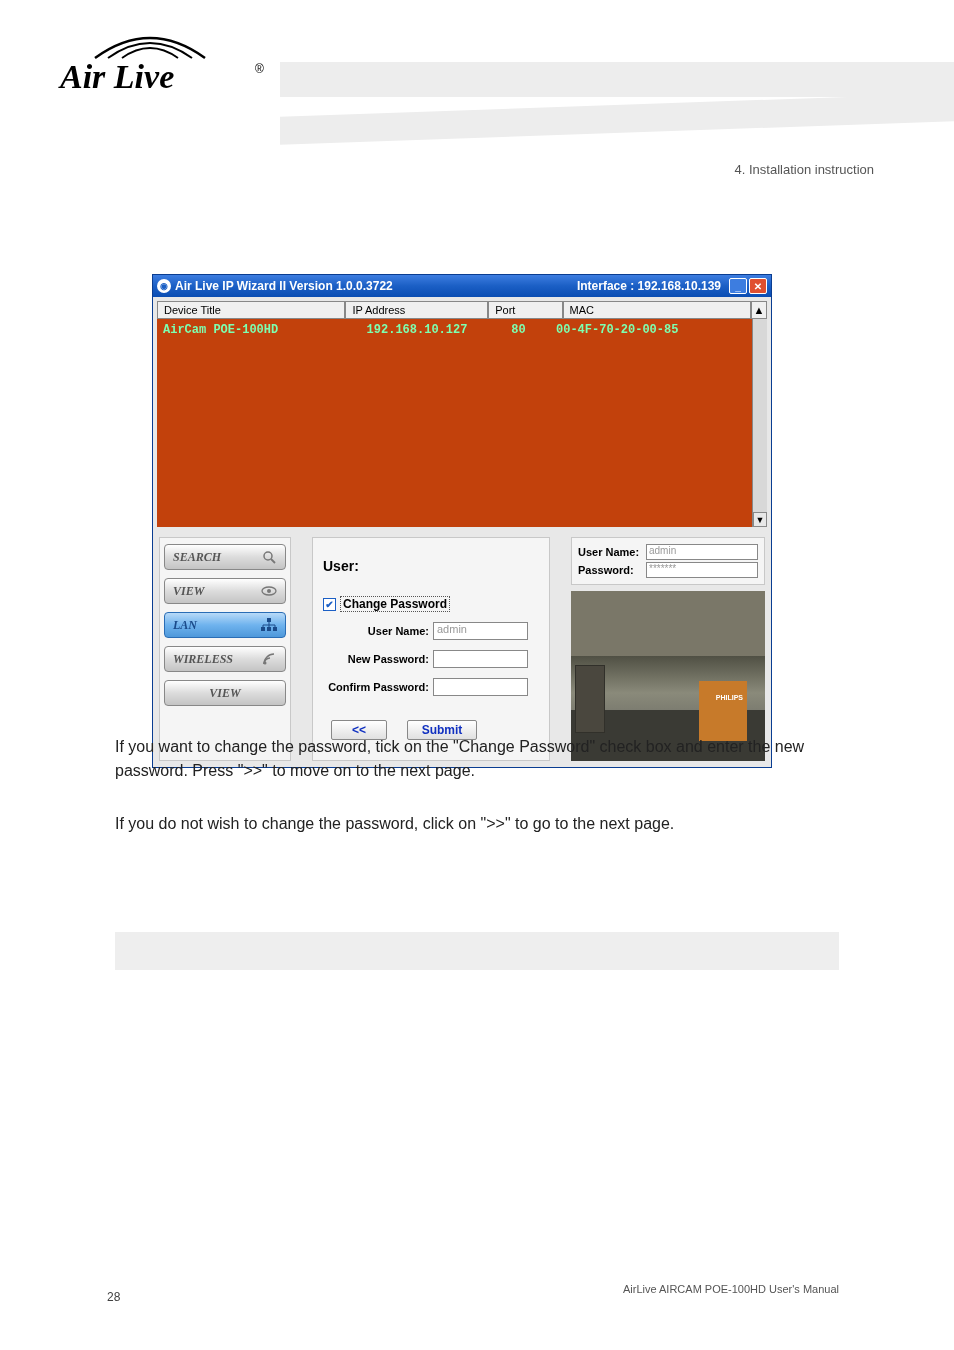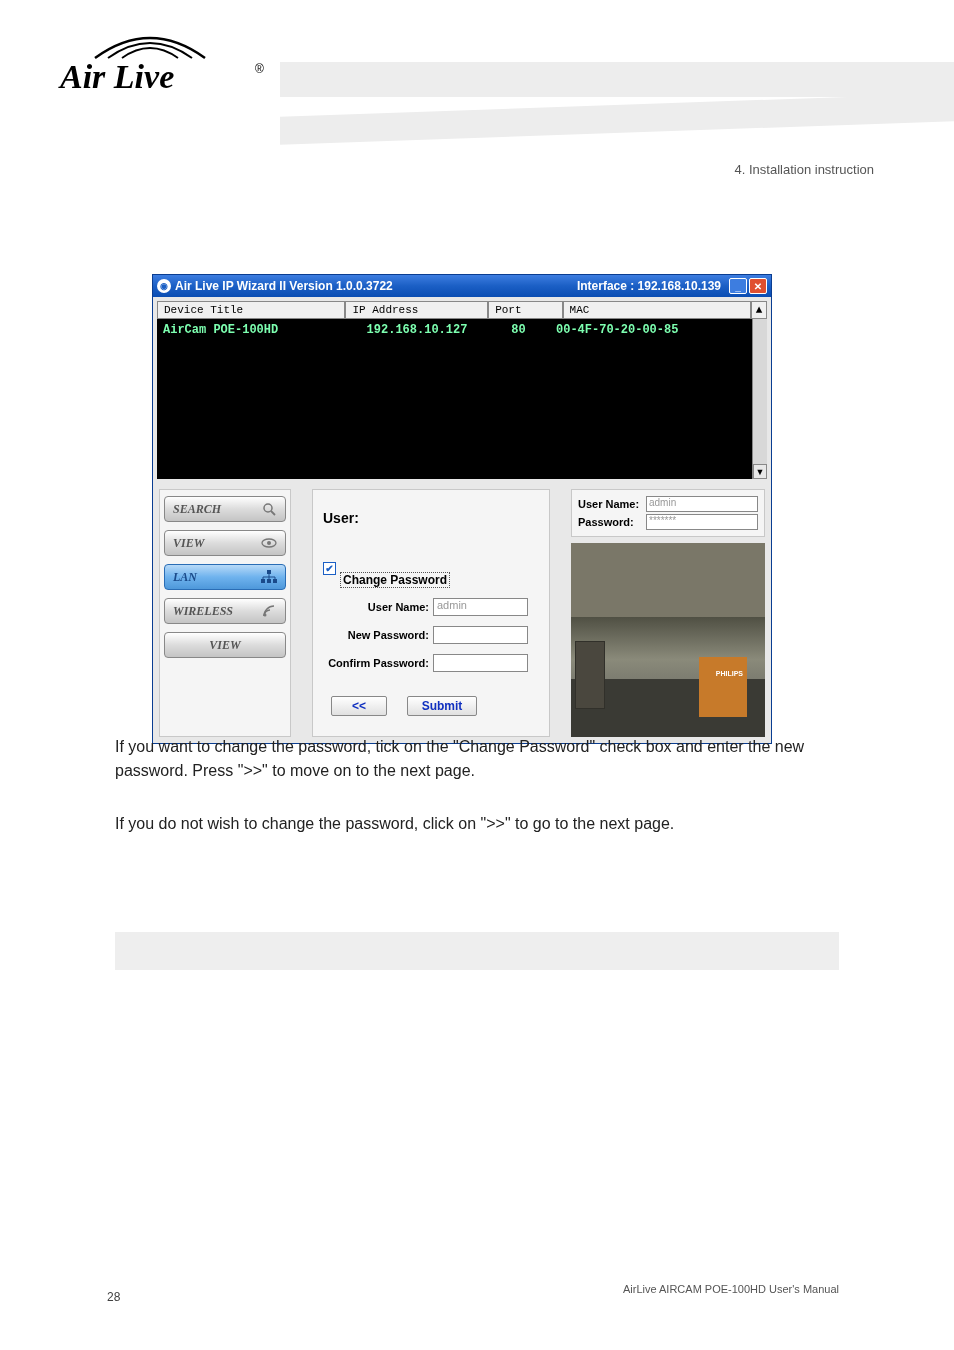--- a/index.html
+++ b/index.html
@@ -111,37 +111,36 @@
     font-weight: bold;
   }
   .titlebar-min { background: #3d7de0; color: #fff; }
   .titlebar-close { background: #e05030; color: #fff; }
   .device-table {
     margin: 4px;
   }
   .table-head {
     display: flex;
     background: #e8e8e8;
-    font-family: Liberation Mono, monospace;
   }
   .th {
     border: 1px solid #888;
     background: #f0f0f0;
     font-size: 11px;
     padding: 2px 6px;
     height: 18px;
   }
   .th-title { width: 190px; }
   .th-ip { width: 144px; }
   .th-port { width: 75px; }
   .th-mac { width: 190px; }
   .th-scroll { width: 16px; display:flex; align-items:center; justify-content:center; }
   .table-body {
-    background: #000000;
-    height: 160px;
+    background: #c2410c;
+    height: 208px;
     position: relative;
     display: flex;
   }
   .table-rows { flex: 1; }
   .tr {
     display: flex;
     color: #7dffb0;
     font-family: "Courier New", monospace;
     font-weight: bold;
     font-size: 12px;
@@ -221,21 +220,20 @@
     width: 13px; height: 13px;
     border: 1px solid #1b5fc5;
     display:flex;align-items:center;justify-content:center;
     color:#1b5fc5;font-size:10px;font-weight:bold;
     background:#fff;
   }
   .chk-label {
     border: 1px dotted #555;
     padding: 0 2px;
     font-weight: bold;
-    margin-top: 24px;
   }
   .form-row {
     display: flex;
     align-items: center;
     margin-top: 10px;
   }
   .form-label {
     width: 110px;
     text-align: right;
     font-weight: bold;

